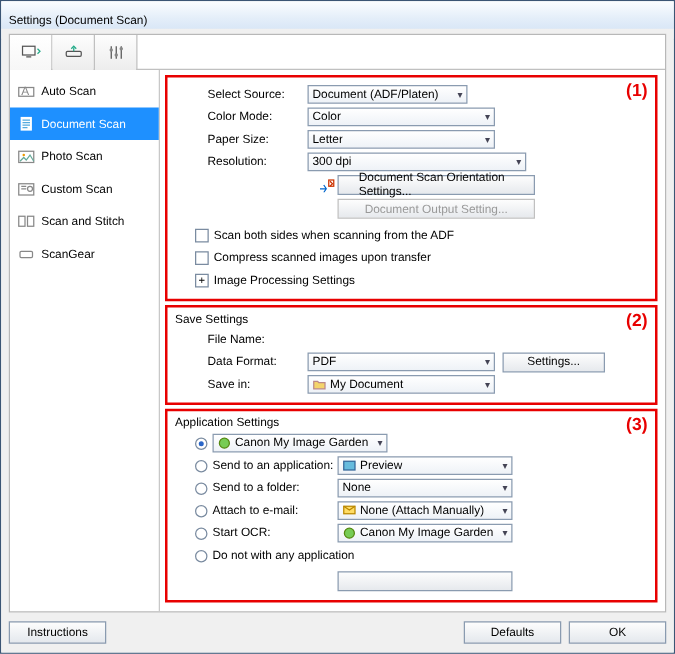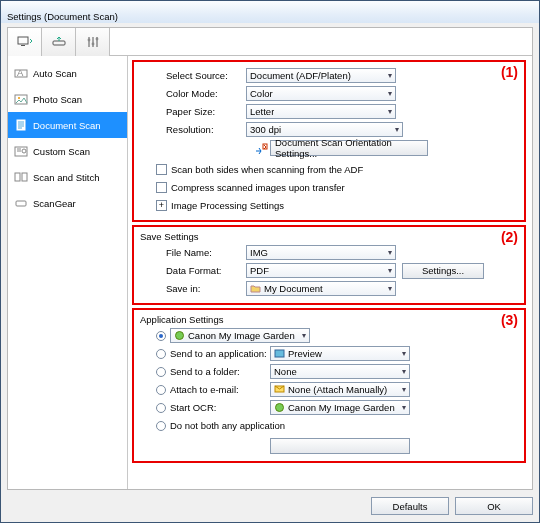--- a/index.html
+++ b/index.html
@@ -24,21 +24,21 @@
   .content { flex:1; padding:4px 6px 4px 4px; overflow:hidden; }
   .sec { border:2px solid #e80000; padding:4px 6px 5px 6px; margin-bottom:3px; position:relative; }
   .sec-h { color:#000; margin-bottom:2px; }
   .callout { position:absolute; top:2px; right:6px; color:#e80000; font-size:14px; font-weight:bold; }
   .row { display:flex; align-items:center; height:17px; margin:1px 16px; }
   .lbl { width:90px; padding-left:10px; color:#000; }
   .combo { height:15px; background:linear-gradient(#fff,#eef2f7); border:1px solid #8a9bb0; display:flex; align-items:center; padding:0 3px; position:relative; cursor:pointer; }
   .combo::after { content:"▾"; position:absolute; right:3px; font-size:8px; color:#445; }
   .combo span { overflow:hidden; white-space:nowrap; }
   .dico { width:11px; height:11px; margin-right:3px; flex-shrink:0; display:inline-block; }
-  .btn { height:16px; background:linear-gradient(#fdfdfd,#e6e9ed); border:1px solid #8a9bb0; display:flex; align-items:center; justify-content:center; cursor:pointer; padding:0 4px; color:#000;}
+  .btn { height:16px; background:linear-gradient(#fdfdfd,#e6e9ed); border:1px solid #8a9bb0; display:flex; align-items:center; justify-content:center; cursor:pointer; padding:0 16px; color:#000;}
   .btn.dis { color:#999; border-color:#c0c0c0; }
   .cb { width:11px; height:11px; border:1px solid #7a8ba0; background:#fff; margin-right:4px; display:inline-block; }
   .rb { width:10px; height:10px; border:1px solid #7a8ba0; border-radius:50%; background:#fff; margin-right:4px; display:inline-flex; align-items:center; justify-content:center; }
   .rb.on::after { content:""; width:4px; height:4px; background:#2a66c8; border-radius:50%; }
   .exp { width:11px; height:11px; border:1px solid #7a8ba0; background:#fff; margin-right:4px; display:inline-flex; align-items:center; justify-content:center; font-size:9px; line-height:1; cursor:pointer;}
 
   .footer { position:absolute; left:6px; right:6px; bottom:6px; height:20px; display:flex; align-items:center; }
   .fbtn { height:18px; width:78px; background:linear-gradient(#fdfdfd,#e4e8ed); border:1px solid #8a9bb0; display:flex; align-items:center; justify-content:center; cursor:pointer; }
 </style>
 </head>
@@ -78,35 +78,35 @@
 
       <div class="main">
         <div class="side">
           <div class="side-item">
             <svg class="sic" viewBox="0 0 14 12">
                 <rect x="1" y="3" width="12" height="7" fill="none" stroke="#888"></rect>
                 <text x="3" y="9" font-size="6" fill="#888">A</text>
               </svg>
             <span>Auto Scan</span>
           </div>
+          <div class="side-item sel">
+            <svg class="sic" viewBox="0 0 14 12">
+                <rect x="3" y="1" width="8" height="10" fill="#fff" stroke="#fff"></rect>
+                <path d="M4 3 h6 M4 5 h6 M4 7 h6 M4 9 h4" stroke="#5ad"></path>
+              </svg>
+            <span>Document Scan</span>
+          </div>
           <div class="side-item">
             <svg class="sic" viewBox="0 0 14 12">
                 <rect x="1" y="2" width="12" height="9" fill="none" stroke="#888"></rect>
                 <circle cx="5" cy="5" r="1" fill="#e90"></circle>
                 <path d="M2 10 l3 -3 l2 2 l3 -4 l3 5" fill="none" stroke="#6a9"></path>
               </svg>
             <span>Photo Scan</span>
           </div>
-          <div class="side-item sel">
-            <svg class="sic" viewBox="0 0 14 12">
-                <rect x="3" y="1" width="8" height="10" fill="#fff" stroke="#fff"></rect>
-                <path d="M4 3 h6 M4 5 h6 M4 7 h6 M4 9 h4" stroke="#5ad"></path>
-              </svg>
-            <span>Document Scan</span>
-          </div>
           <div class="side-item">
             <svg class="sic" viewBox="0 0 14 12">
                 <rect x="1" y="2" width="12" height="9" fill="none" stroke="#888"></rect>
                 <path d="M3 4 h4 M3 6 h4" stroke="#888"></path>
                 <circle cx="10" cy="6" r="2" fill="none" stroke="#888"></circle>
               </svg>
             <span>Custom Scan</span>
           </div>
           <div class="side-item">
             <svg class="sic" viewBox="0 0 14 12">
@@ -123,77 +123,81 @@
           </div>
         </div>
 
         <div class="content">
 
           <div class="sec">
             <div class="callout">(1)</div>
 
             <div class="row">
               <div class="lbl">Select Source:</div>
-              <div class="combo" style="width:150px">
+              <div class="combo" style="width:128px">
                   <span>Document (ADF/Platen)</span>
                 </div>
             </div>
             <div class="row">
               <div class="lbl">Color Mode:</div>
               <div class="combo" style="width:150px">
                   <span>Color</span>
                 </div>
             </div>
             <div class="row">
               <div class="lbl">Paper Size:</div>
               <div class="combo" style="width:150px">
                   <span>Letter</span>
                 </div>
             </div>
             <div class="row">
               <div class="lbl">Resolution:</div>
-              <div class="combo" style="width:157px">
+              <div class="combo" style="width:175px">
                   <span>300 dpi</span>
                 </div>
             </div>
             <div class="row" style="height:18px">
               <div class="lbl"></div>
               <div style="width:8px"></div>
               <svg width="14" height="12" viewBox="0 0 14 12" style="margin-right:2px">
                   <path d="M2 9 h5 M5 6 l2 3 l-2 3" fill="none" stroke="#06c"></path>
                   <path d="M10 3 l2 2 l-2 2" fill="none" stroke="#c30"></path>
                   <rect x="9" y="2" width="4" height="5" fill="none" stroke="#c30"></rect>
                 </svg>
               <div class="btn" style="width:158px">
                   <span>Document Scan Orientation Settings...</span>
                 </div>
             </div>
+            <div class="row" style="height:18px">
+              <div class="lbl"></div>
+              <div style="width:24px"></div>
+              <div class="btn dis" style="width:158px">
+                  <span>Document Output Setting...</span>
+                </div>
+            </div>
 
             <div class="row" style="margin-top:4px">
                 <span class="cb"></span>
                 <span>Scan both sides when scanning from the ADF</span>
               </div>
             <div class="row">
                 <span class="cb"></span>
                 <span>Compress scanned images upon transfer</span>
               </div>
             <div class="row">
                 <span class="exp">+</span>
                 <span>Image Processing Settings</span>
               </div>
           </div>
 
           <div class="sec">
             <div class="callout">(2)</div>
             <div class="sec-h">Save Settings</div>
             <div class="row">
               <div class="lbl">File Name:</div>
-              <div class="combo" style="width:150px">
-                  <span>IMG</span>
-                </div>
             </div>
             <div class="row">
               <div class="lbl">Data Format:</div>
               <div class="combo" style="width:150px">
                   <span>PDF</span>
                 </div>
               <div style="width:6px"></div>
               <div class="btn" style="width:82px">
                   <span>Settings...</span>
                 </div>
@@ -254,33 +258,36 @@
               <div style="width:100px">Start OCR:</div>
               <div class="combo" style="width:140px">
                   <span class="dico"><svg width="11" height="11" viewBox="0 0 11 11">
                       <circle cx="5.5" cy="5.5" r="4" fill="#7c5" stroke="#581"></circle>
                     </svg></span>
                   <span>Canon My Image Garden</span>
                 </div>
             </div>
             <div class="row">
               <span class="rb"></span>
-              <div>Do not both any application</div>
+              <div>Do not with any application</div>
             </div>
             <div class="row" style="height:18px; margin-top:3px">
               <div style="width:114px"></div>
               <div class="btn" style="width:140px"></div>
             </div>
           </div>
 
         </div>
       </div>
     </div>
 
     <div class="footer">
+      <div class="fbtn">
+          <span>Instructions</span>
+        </div>
       <div style="flex:1"></div>
       <div class="fbtn">
           <span>Defaults</span>
         </div>
       <div style="width:6px"></div>
       <div class="fbtn">
           <span>OK</span>
         </div>
     </div>
   </div>

